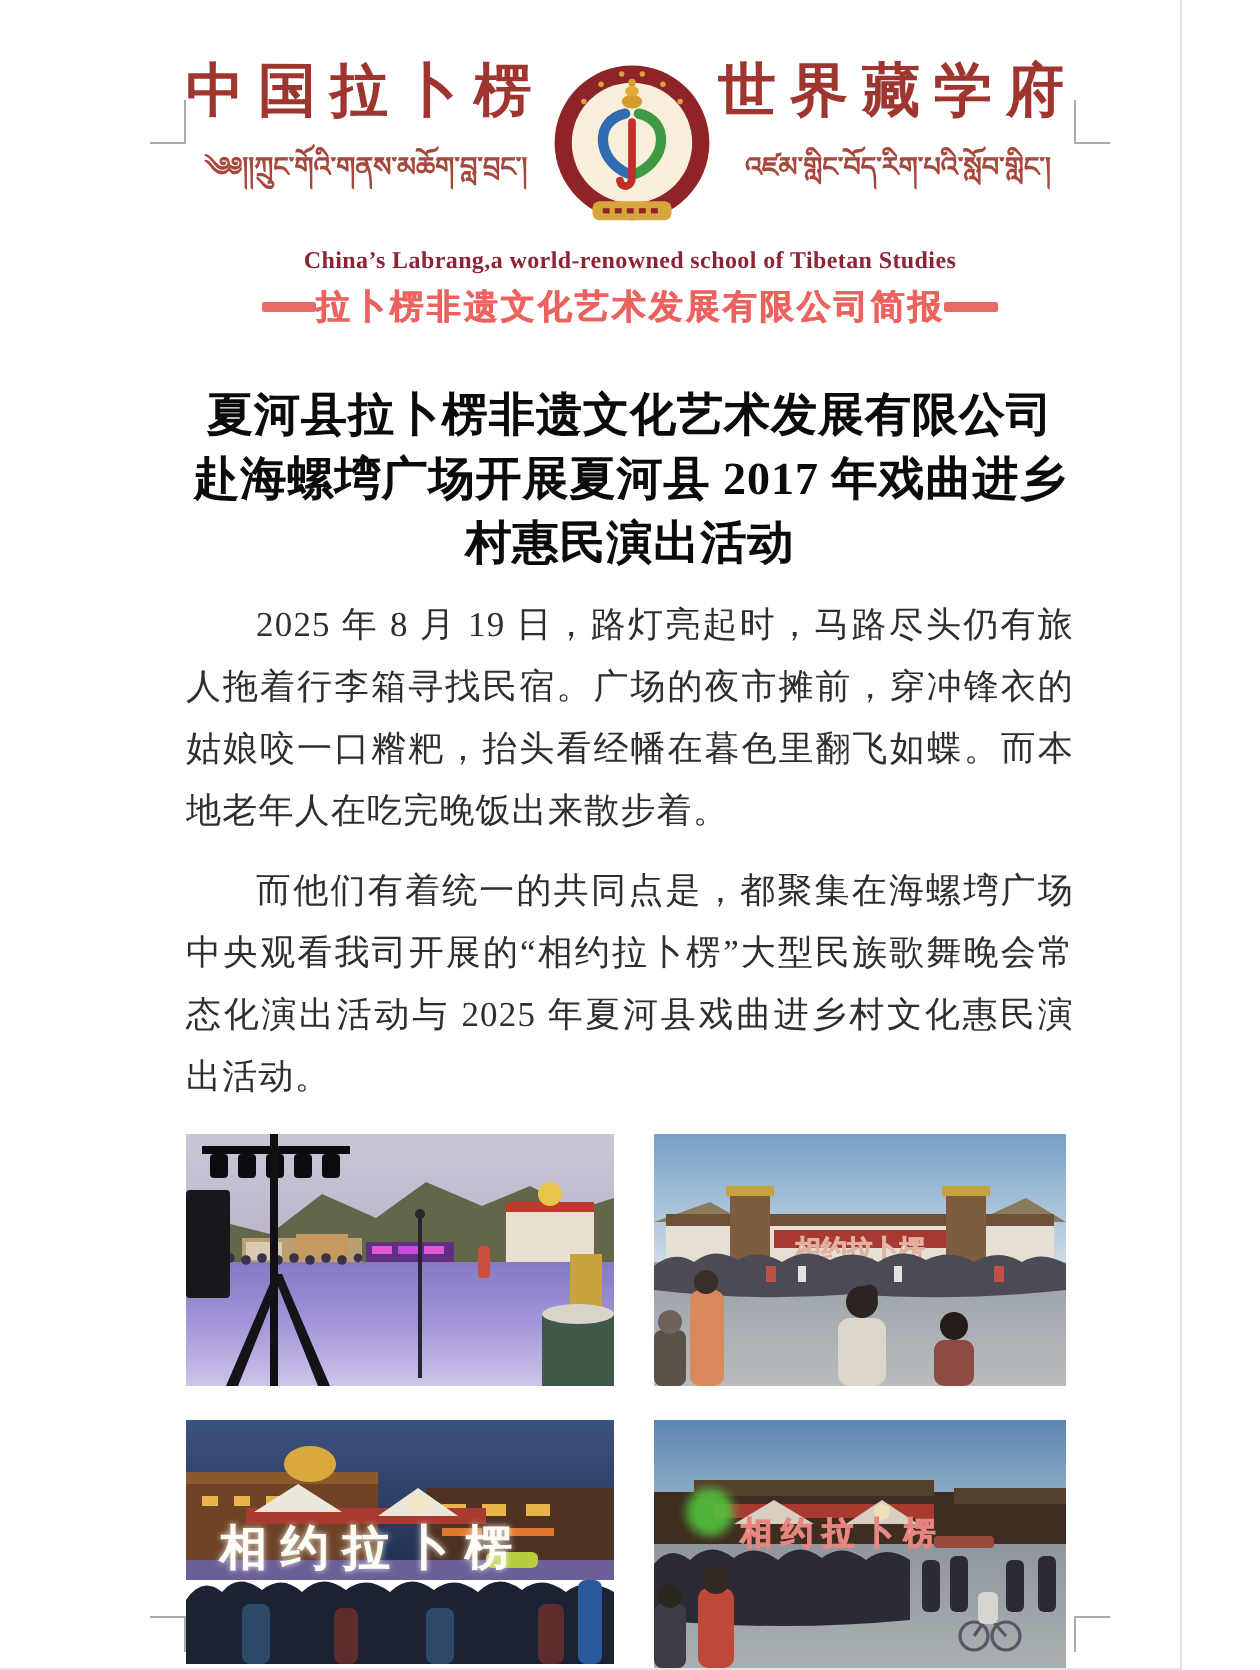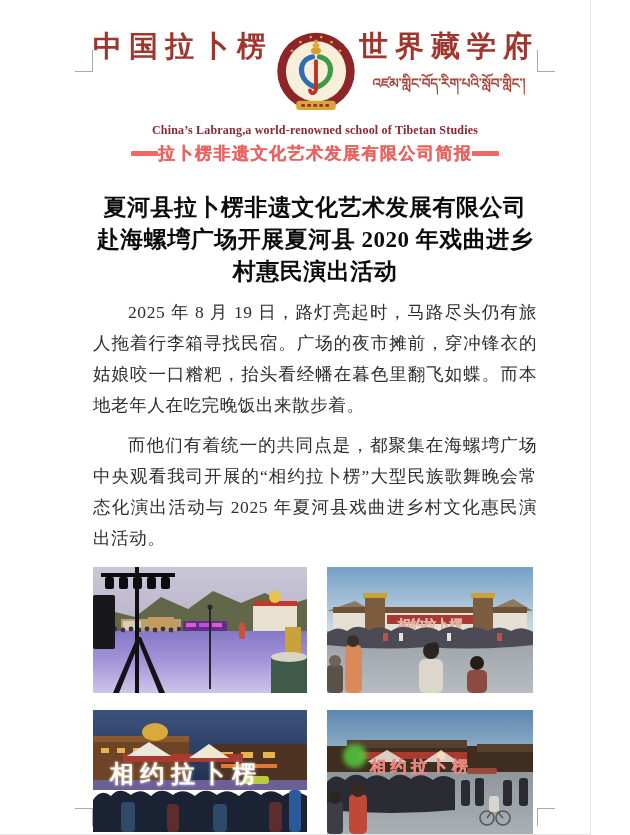--- a/index.html
+++ b/index.html
@@ -49,20 +49,21 @@
   <div class="crop tl"></div>
   <div class="crop tr"></div>
   <div class="crop bl"></div>
   <div class="crop br"></div>
 
   <div class="content">
 
     <div class="masthead">
       <div class="mast-col">
         <div class="cn-title">中国拉卜楞</div>
+        <div class="tibetan">༄༅།།ཀྲུང་གོའི་གནས་མཆོག་བླ་བྲང་།</div>
       </div>
 
       <div class="logo-wrap">
         <svg width="86" height="92" viewBox="0 0 100 106">
           <circle cx="50" cy="50" r="45" fill="#8e2328"></circle>
           <circle cx="50" cy="50" r="35" fill="#f7efda"></circle>
 
           <g fill="#d8a43c">
             <circle cx="22" cy="26" r="1.6"></circle>
               <circle cx="32" cy="16" r="1.6"></circle>
@@ -102,21 +103,21 @@
     <div class="eng-line">China’s Labrang,a world-renowned school of Tibetan Studies</div>
 
     <div class="bulletin">
       <span class="bar"></span>
         <span class="txt">拉卜楞非遗文化艺术发展有限公司简报</span>
         <span class="bar"></span>
     </div>
 
     <div class="art-title">
       <div>夏河县拉卜楞非遗文化艺术发展有限公司</div>
-      <div>赴海螺塆广场开展夏河县 2020 年戏曲进乡</div>
+      <div>赴海螺塆广场开展夏河县 2017 年戏曲进乡</div>
       <div>村惠民演出活动</div>
     </div>
 
     <div class="art-body">
       <p>2025 年 8 月 19 日，路灯亮起时，马路尽头仍有旅人拖着行李箱寻找民宿。广场的夜市摊前，穿冲锋衣的姑娘咬一口糌粑，抬头看经幡在暮色里翻飞如蝶。而本地老年人在吃完晚饭出来散步着。</p>
       <p>而他们有着统一的共同点是，都聚集在海螺塆广场中央观看我司开展的“相约拉卜楞”大型民族歌舞晚会常态化演出活动与 2025 年夏河县戏曲进乡村文化惠民演出活动。</p>
     </div>
 
     <div class="photo-grid">
 

